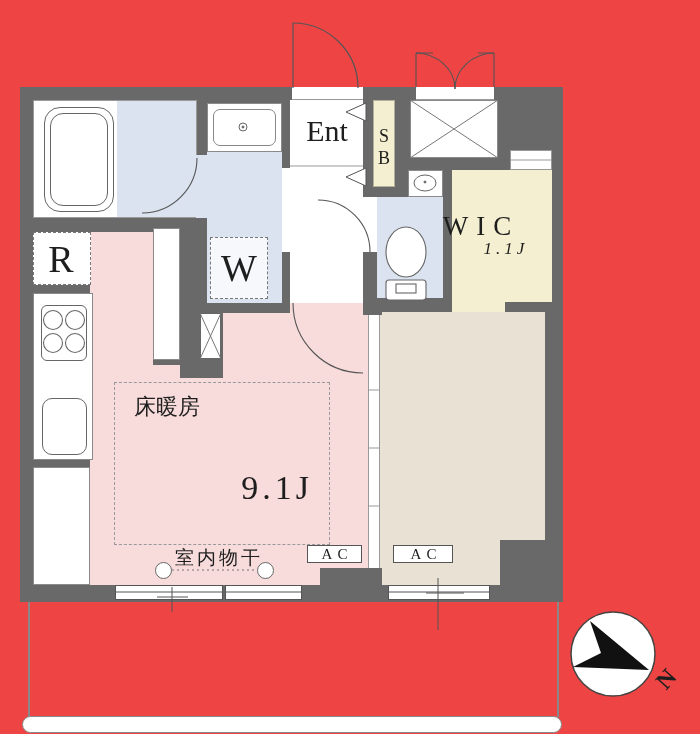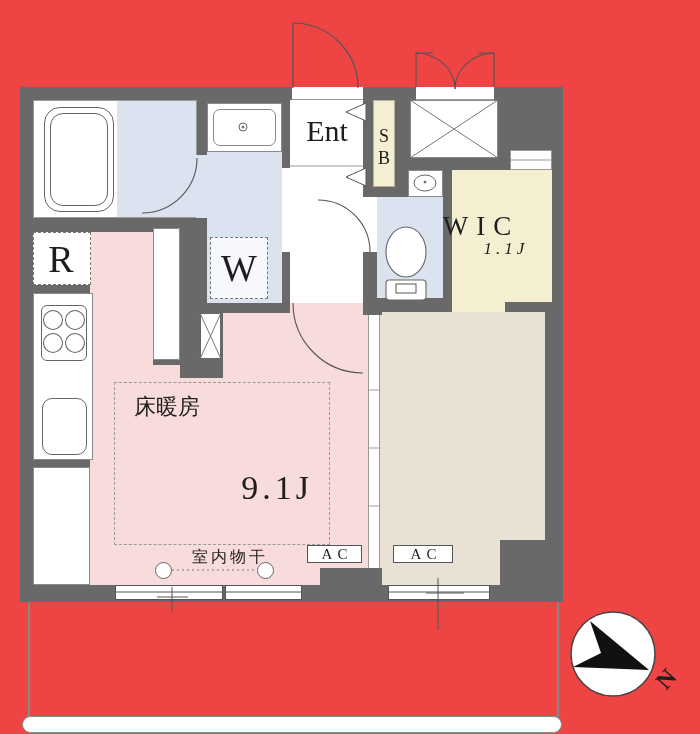--- a/index.html
+++ b/index.html
@@ -161,18 +161,18 @@
 
   <div class="lbl" style="left:327px;top:131px;font-size:30px;">Ent</div>
   <div class="lbl" style="left:384px;top:136px;font-size:18px;">S</div>
   <div class="lbl" style="left:384px;top:158px;font-size:18px;">B</div>
   <div class="lbl" style="left:61px;top:259px;font-size:38px;">R</div>
   <div class="lbl" style="left:239px;top:268px;font-size:38px;">W</div>
   <div class="lbl" style="left:481px;top:226px;font-size:27px;letter-spacing:8px;">WIC</div>
   <div class="lbl" style="left:506px;top:248px;font-size:17px;letter-spacing:4px;font-style:italic;">1.1J</div>
   <div class="lbl" style="left:233px;top:488px;font-size:34px;letter-spacing:4px;margin-left:44px;">9.1J</div>
   <div class="lbl" style="left:167px;top:407px;font-size:22px;">床暖房</div>
-  <div class="lbl" style="left:230px;top:557px;font-size:16px;letter-spacing:3px;">室内物干</div>
+  <div class="lbl" style="left:219px;top:557px;font-size:19px;letter-spacing:3px;">室内物干</div>
   <div class="lbl" style="left:337px;top:554px;font-size:15px;letter-spacing:5px;">AC</div>
   <div class="lbl" style="left:426px;top:554px;font-size:15px;letter-spacing:5px;">AC</div>
   <div class="lbl" style="left:666px;top:679px;font-size:24px;font-weight:bold;transform:translate(-50%,-50%) rotate(-48deg);">N</div>
 
 </div>
 
 </body></html>

